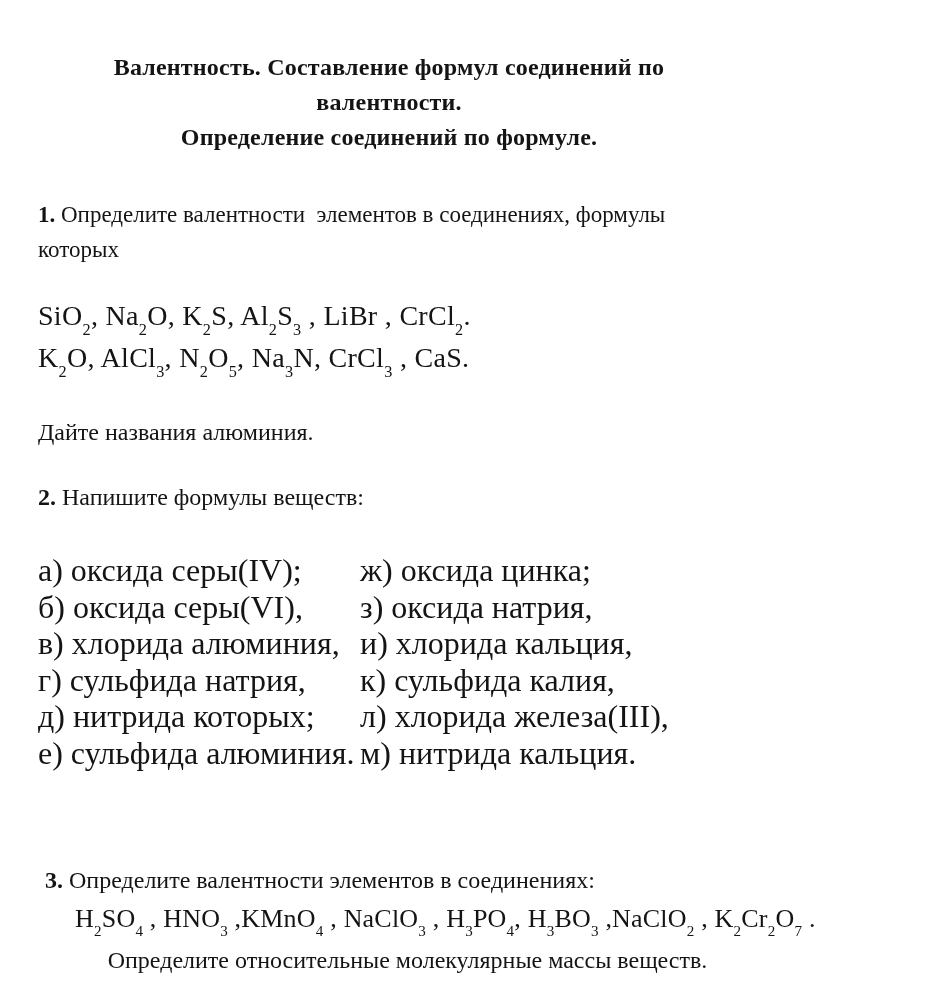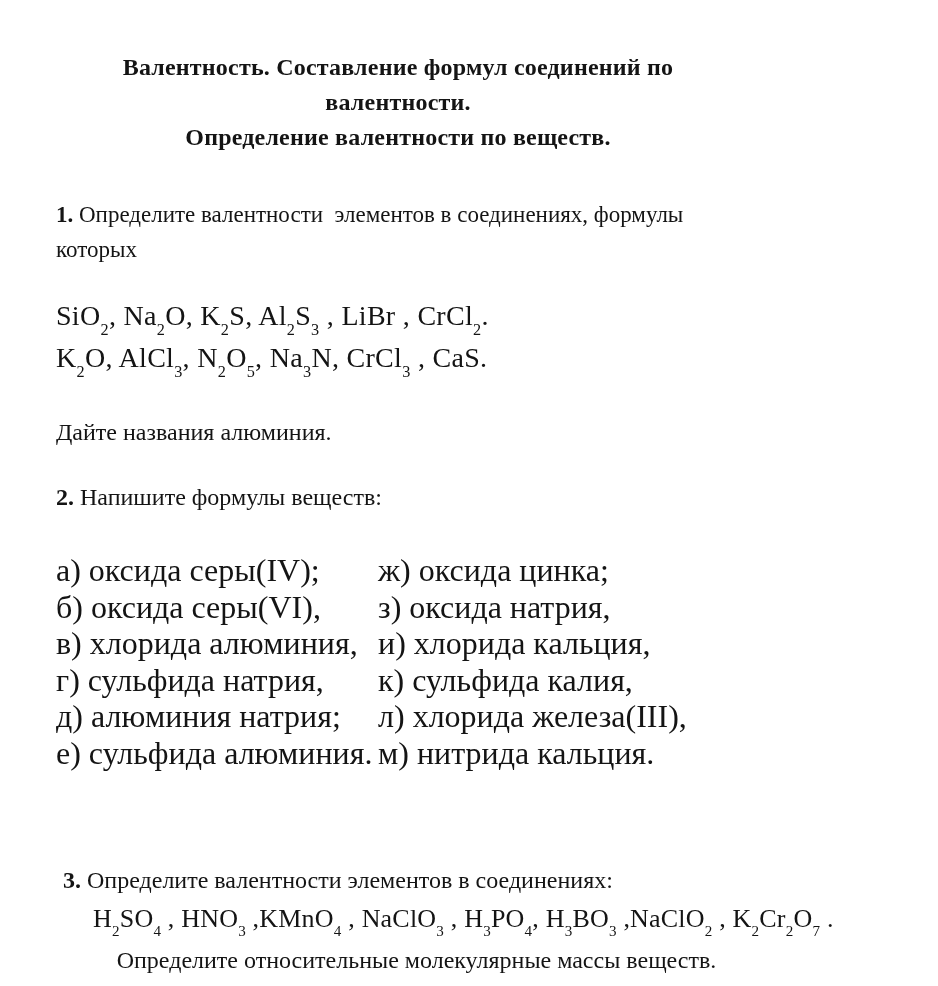--- a/index.html
+++ b/index.html
@@ -3,21 +3,21 @@
 <meta charset="utf-8">
 <style>
   * { margin: 0; padding: 0; box-sizing: border-box; }
   html, body { background: #ffffff; }
   body {
     width: 938px; height: 986px;
     overflow: hidden;
     color: #141414;
     font-family: "Liberation Serif", "DejaVu Serif", serif;
   }
-  .page { padding: 50px 38px 0 56px; width: 778px; }
+  .page { padding: 50px 38px 0 38px; width: 778px; }
 
   .doc-title {
     text-align: center;
     font-weight: bold;
     font-size: 24px;
     line-height: 35px;
     letter-spacing: 0.2px;
   }
   .doc-title .title-line { display: block; }
 
@@ -79,41 +79,41 @@
   }
   .task3-followup { display: block; line-height: 40px; text-align: center; }
 </style>
 </head>
 <body>
 
 <div class="page">
 
   <h1 class="doc-title">
     <span class="title-line">Валентность. Составление формул соединений по валентности.</span>
-    <span class="title-line">Определение валентности по веществ.</span>
+    <span class="title-line">Определение соединений по формуле.</span>
   </h1>
 
   <p class="task1-intro"><span class="task-number">1.</span> <span>Определите валентности  элементов в соединениях, формулы которых</span></p>
 
   <div class="formula-block">
     <span class="formula-line">SiO<sub>2</sub>, Na<sub>2</sub>O, K<sub>2</sub>S, Al<sub>2</sub>S<sub>3</sub> , LiBr , CrCl<sub>2</sub>.</span>
     <span class="formula-line">K<sub>2</sub>O, AlCl<sub>3</sub>, N<sub>2</sub>O<sub>5</sub>, Na<sub>3</sub>N, CrCl<sub>3</sub> , CaS.</span>
   </div>
 
   <p class="followup1">Дайте названия алюминия.</p>
 
   <p class="task2-heading"><span class="task-number">2.</span> <span>Напишите формулы веществ:</span></p>
 
   <div class="substance-columns">
     <ul class="substance-col">
       <li>а) оксида серы(IV);</li>
       <li>б) оксида серы(VI),</li>
       <li>в) хлорида алюминия,</li>
       <li>г) сульфида натрия,</li>
-      <li>д) алюминия натрия;</li>
+      <li>д) нитрида которых;</li>
       <li>е) сульфида алюминия.</li>
     </ul>
     <ul class="substance-col">
       <li>ж) оксида цинка;</li>
       <li>з) оксида натрия,</li>
       <li>и) хлорида кальция,</li>
       <li>к) сульфида калия,</li>
       <li>л) хлорида железа(III),</li>
       <li>м) нитрида кальция.</li>
     </ul>

